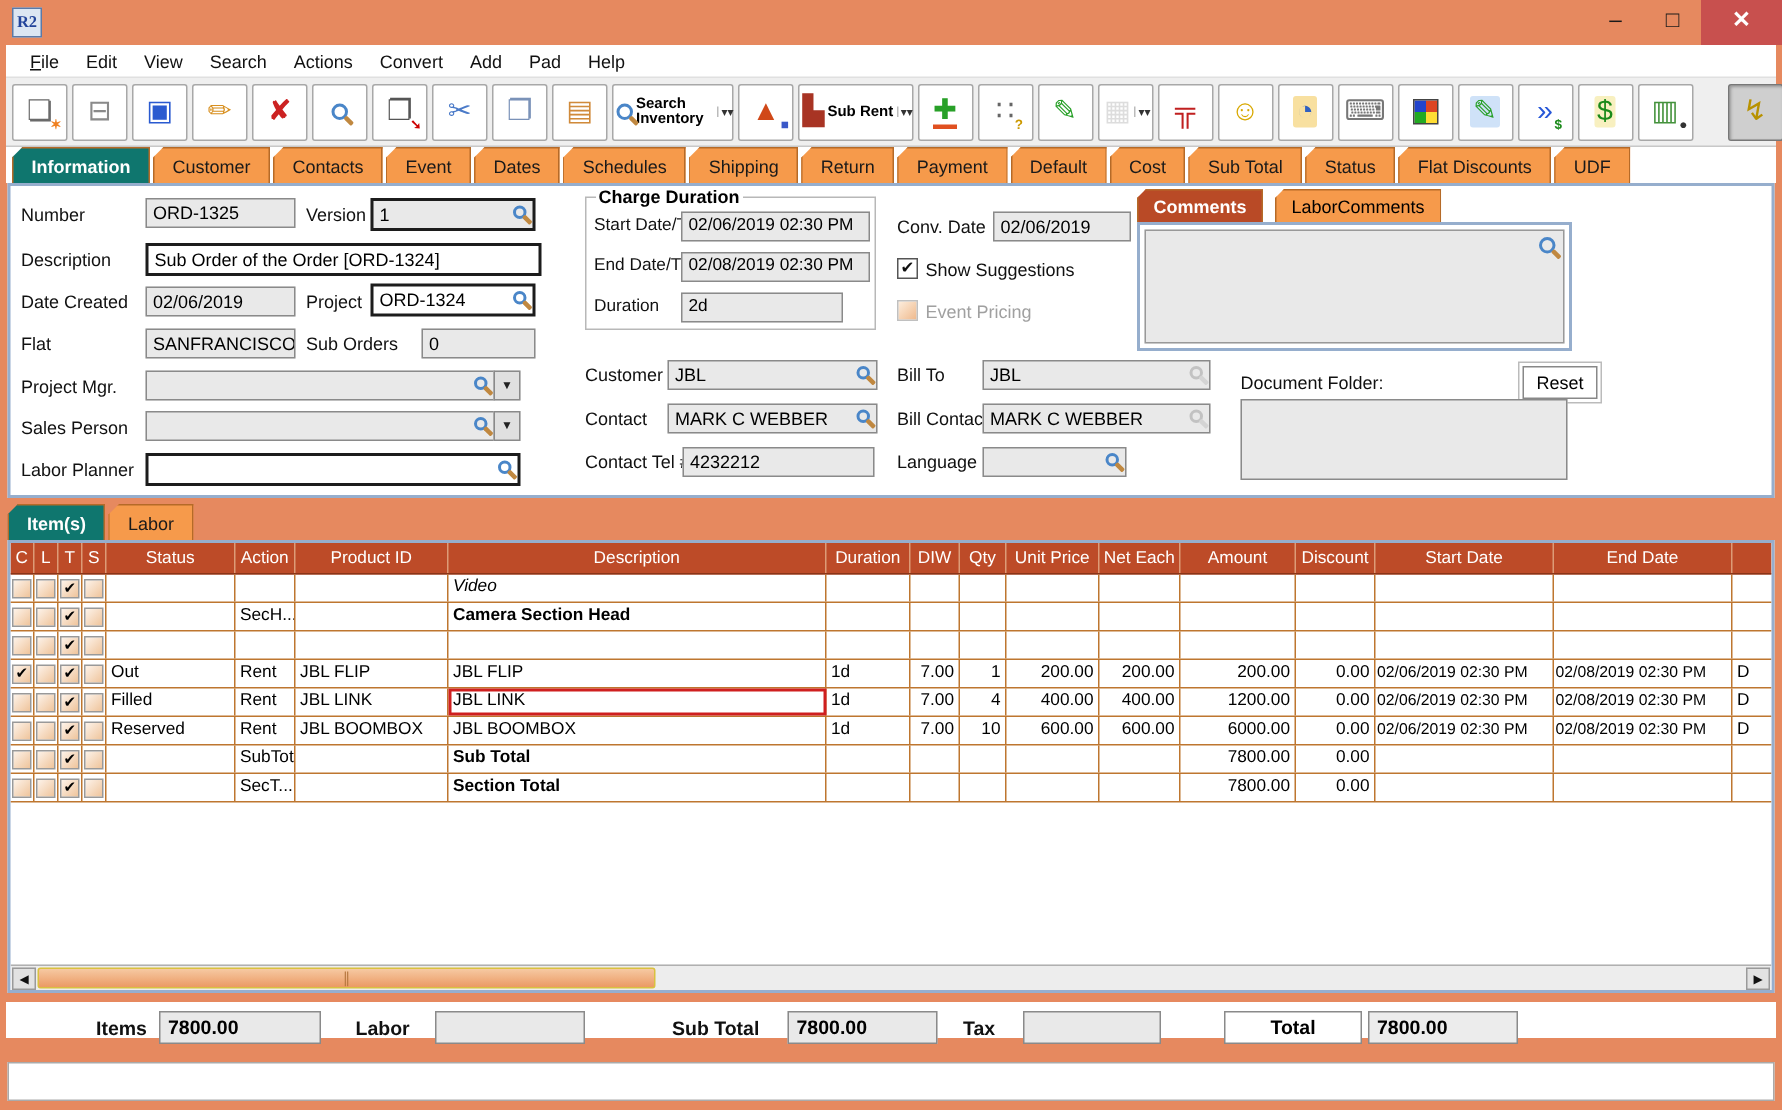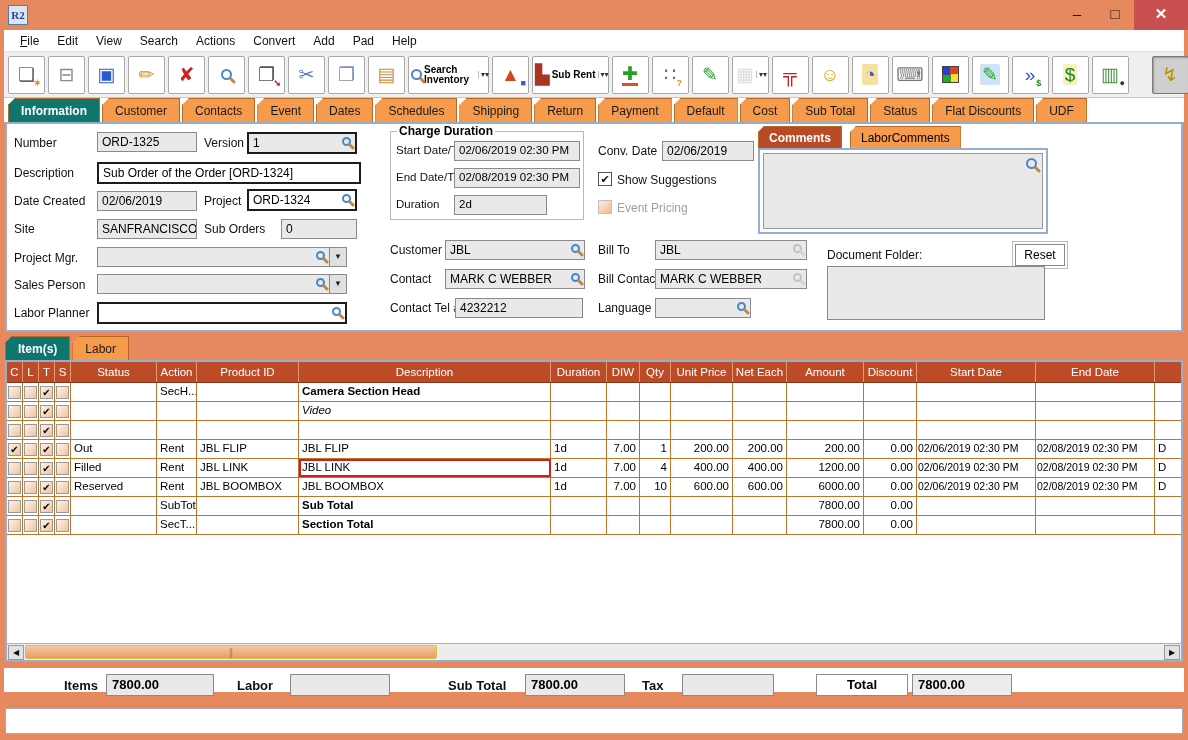--- a/index.html
+++ b/index.html
@@ -254,21 +254,21 @@
     <div class="fld" style="left:240px;top:8px;width:110px;border:2px solid #1c1c1c;height:22px">1<span class="mag fmag"></span></div>
 
     <span class="lbl" style="left:7px;top:42px">Description</span>
     <div class="fld white" style="left:90px;top:38px;width:264px">Sub Order of the Order [ORD-1324]</div>
 
     <span class="lbl" style="left:7px;top:70px">Date Created</span>
     <div class="fld" style="left:90px;top:67px;width:100px">02/06/2019</div>
     <span class="lbl" style="left:197px;top:70px">Project</span>
     <div class="fld white" style="left:240px;top:65px;width:110px">ORD-1324<span class="mag fmag"></span></div>
 
-    <span class="lbl" style="left:7px;top:98px">Site</span>
+    <span class="lbl" style="left:7px;top:98px">Flat</span>
     <div class="fld" style="left:90px;top:95px;width:100px">SANFRANCISCO</div>
     <span class="lbl" style="left:197px;top:98px">Sub Orders</span>
     <div class="fld" style="left:274px;top:95px;width:76px">0</div>
 
     <span class="lbl" style="left:7px;top:127px">Project Mgr.</span>
     <div class="fld" style="left:90px;top:123px;width:233px">
         <span class="mag fmag"></span>
       </div>
     <div class="combo-arrow" style="left:322px;top:123px">▼</div>
 
@@ -284,21 +284,21 @@
       </div>
 
     <fieldset id="charge-group">
       <legend>Charge Duration</legend>
     </fieldset>
     <span class="lbl" style="left:389px;top:20px;font-size:11.5px">Start Date/Time</span>
     <div class="fld" style="left:447px;top:17px;width:126px;font-size:11.5px">02/06/2019 02:30 PM</div>
     <span class="lbl" style="left:389px;top:47px;font-size:11.5px">End Date/Time</span>
     <div class="fld" style="left:447px;top:44px;width:126px;font-size:11.5px">02/08/2019 02:30 PM</div>
     <span class="lbl" style="left:389px;top:74px;font-size:11.5px">Duration</span>
-    <div class="fld" style="left:447px;top:71px;width:93px;font-size:11.5px">2d</div>
+    <div class="fld" style="left:447px;top:71px;width:108px;font-size:11.5px">2d</div>
 
     <span class="lbl" style="left:591px;top:20px">Conv. Date</span>
     <div class="fld" style="left:655px;top:17px;width:92px">02/06/2019</div>
     <span class="form-cb checked" style="left:591px;top:48px"></span>
     <span class="lbl" style="left:610px;top:49px">Show Suggestions</span>
     <span class="form-cb disabled" style="left:591px;top:76px"></span>
     <span class="lbl dim" style="left:610px;top:77px">Event Pricing</span>
 
     <span class="lbl" style="left:383px;top:119px">Customer</span>
     <div class="fld" style="left:438px;top:116px;width:140px">JBL<span class="mag fmag"></span></div>
@@ -364,23 +364,23 @@
           <div class="cb-cell" style="width: 16px;">
             <span class="gcb"></span>
           </div>
           <div class="cb-cell" style="width: 16px;">
             <span class="gcb on"></span>
           </div>
           <div class="cb-cell" style="width: 16px;">
             <span class="gcb"></span>
           </div>
           <div class="td" style="width: 86px;"></div>
-          <div class="td" style="width: 40px;">SecH...</div>
+          <div class="td" style="width: 40px;"></div>
           <div class="td" style="width: 102px;"></div>
-          <div class="td bold" style="width: 252px;">Camera Section Head</div>
+          <div class="td italic" style="width: 252px;">Video</div>
           <div class="td" style="width: 56px;"></div>
           <div class="td num" style="width: 33px;"></div>
           <div class="td num" style="width: 31px;"></div>
           <div class="td num" style="width: 62px;"></div>
           <div class="td num" style="width: 54px;"></div>
           <div class="td num" style="width: 77px;"></div>
           <div class="td num" style="width: 53px;"></div>
           <div class="td date" style="width: 119px;"></div>
           <div class="td date" style="width: 119px;"></div>
           <div class="td" style="width: 36px;"></div>
@@ -392,23 +392,23 @@
           <div class="cb-cell" style="width: 16px;">
             <span class="gcb"></span>
           </div>
           <div class="cb-cell" style="width: 16px;">
             <span class="gcb on"></span>
           </div>
           <div class="cb-cell" style="width: 16px;">
             <span class="gcb"></span>
           </div>
           <div class="td" style="width: 86px;"></div>
-          <div class="td" style="width: 40px;"></div>
+          <div class="td" style="width: 40px;">SecH...</div>
           <div class="td" style="width: 102px;"></div>
-          <div class="td italic" style="width: 252px;">Video</div>
+          <div class="td bold" style="width: 252px;">Camera Section Head</div>
           <div class="td" style="width: 56px;"></div>
           <div class="td num" style="width: 33px;"></div>
           <div class="td num" style="width: 31px;"></div>
           <div class="td num" style="width: 62px;"></div>
           <div class="td num" style="width: 54px;"></div>
           <div class="td num" style="width: 77px;"></div>
           <div class="td num" style="width: 53px;"></div>
           <div class="td date" style="width: 119px;"></div>
           <div class="td date" style="width: 119px;"></div>
           <div class="td" style="width: 36px;"></div>

